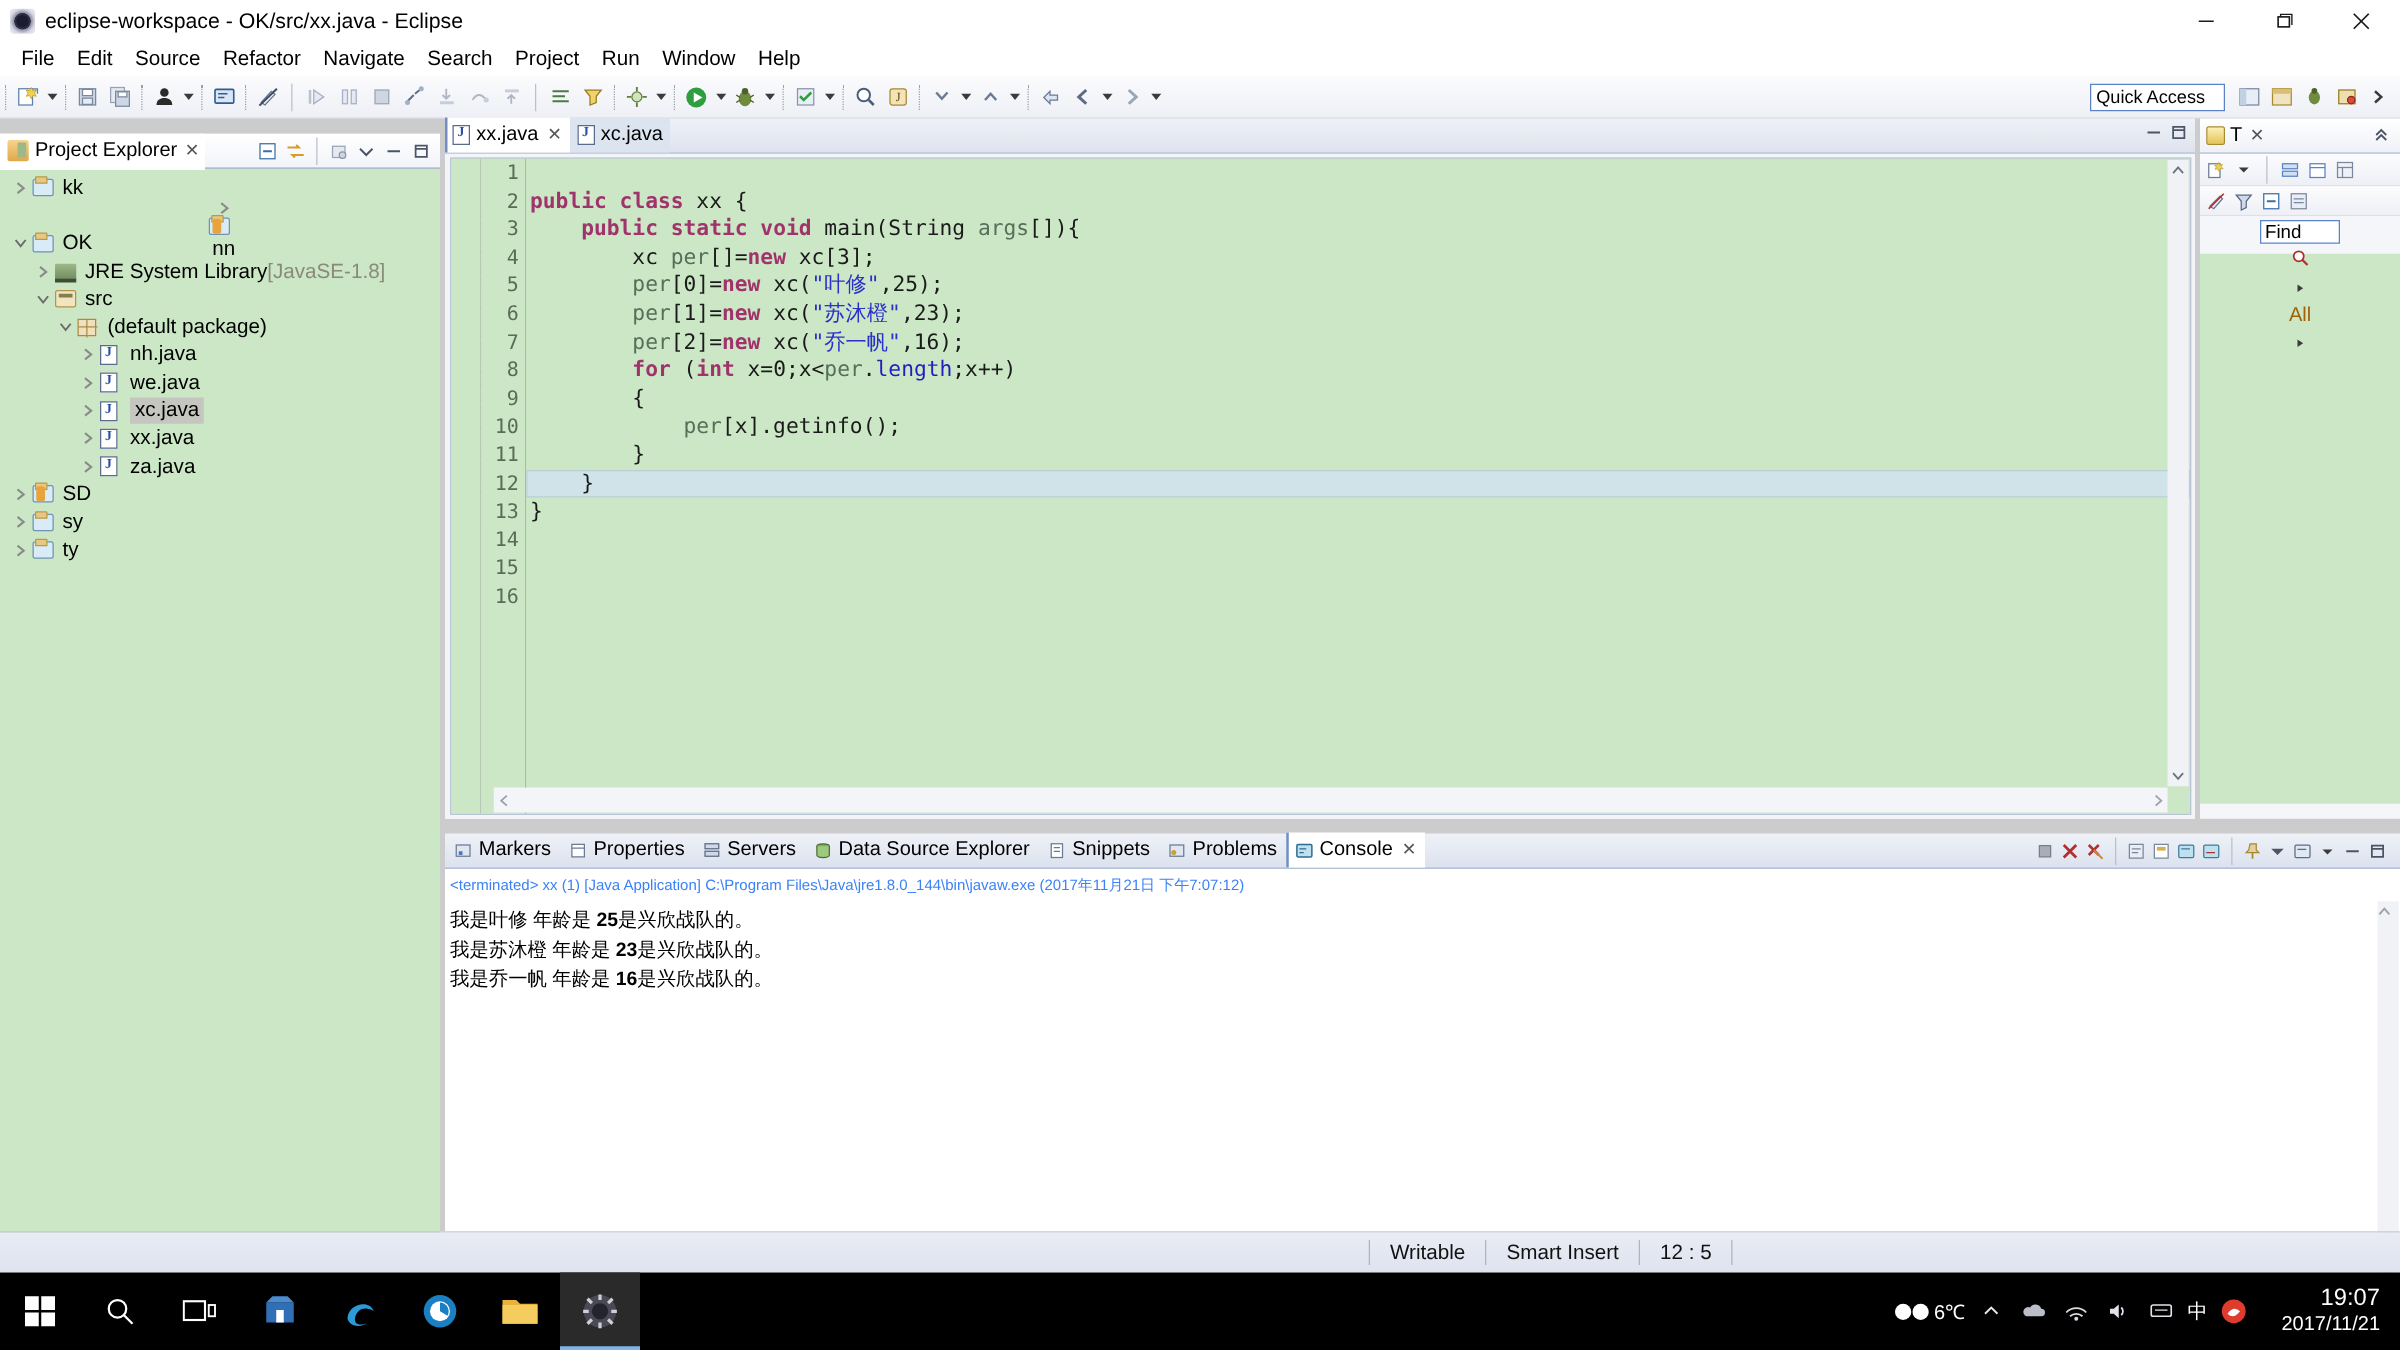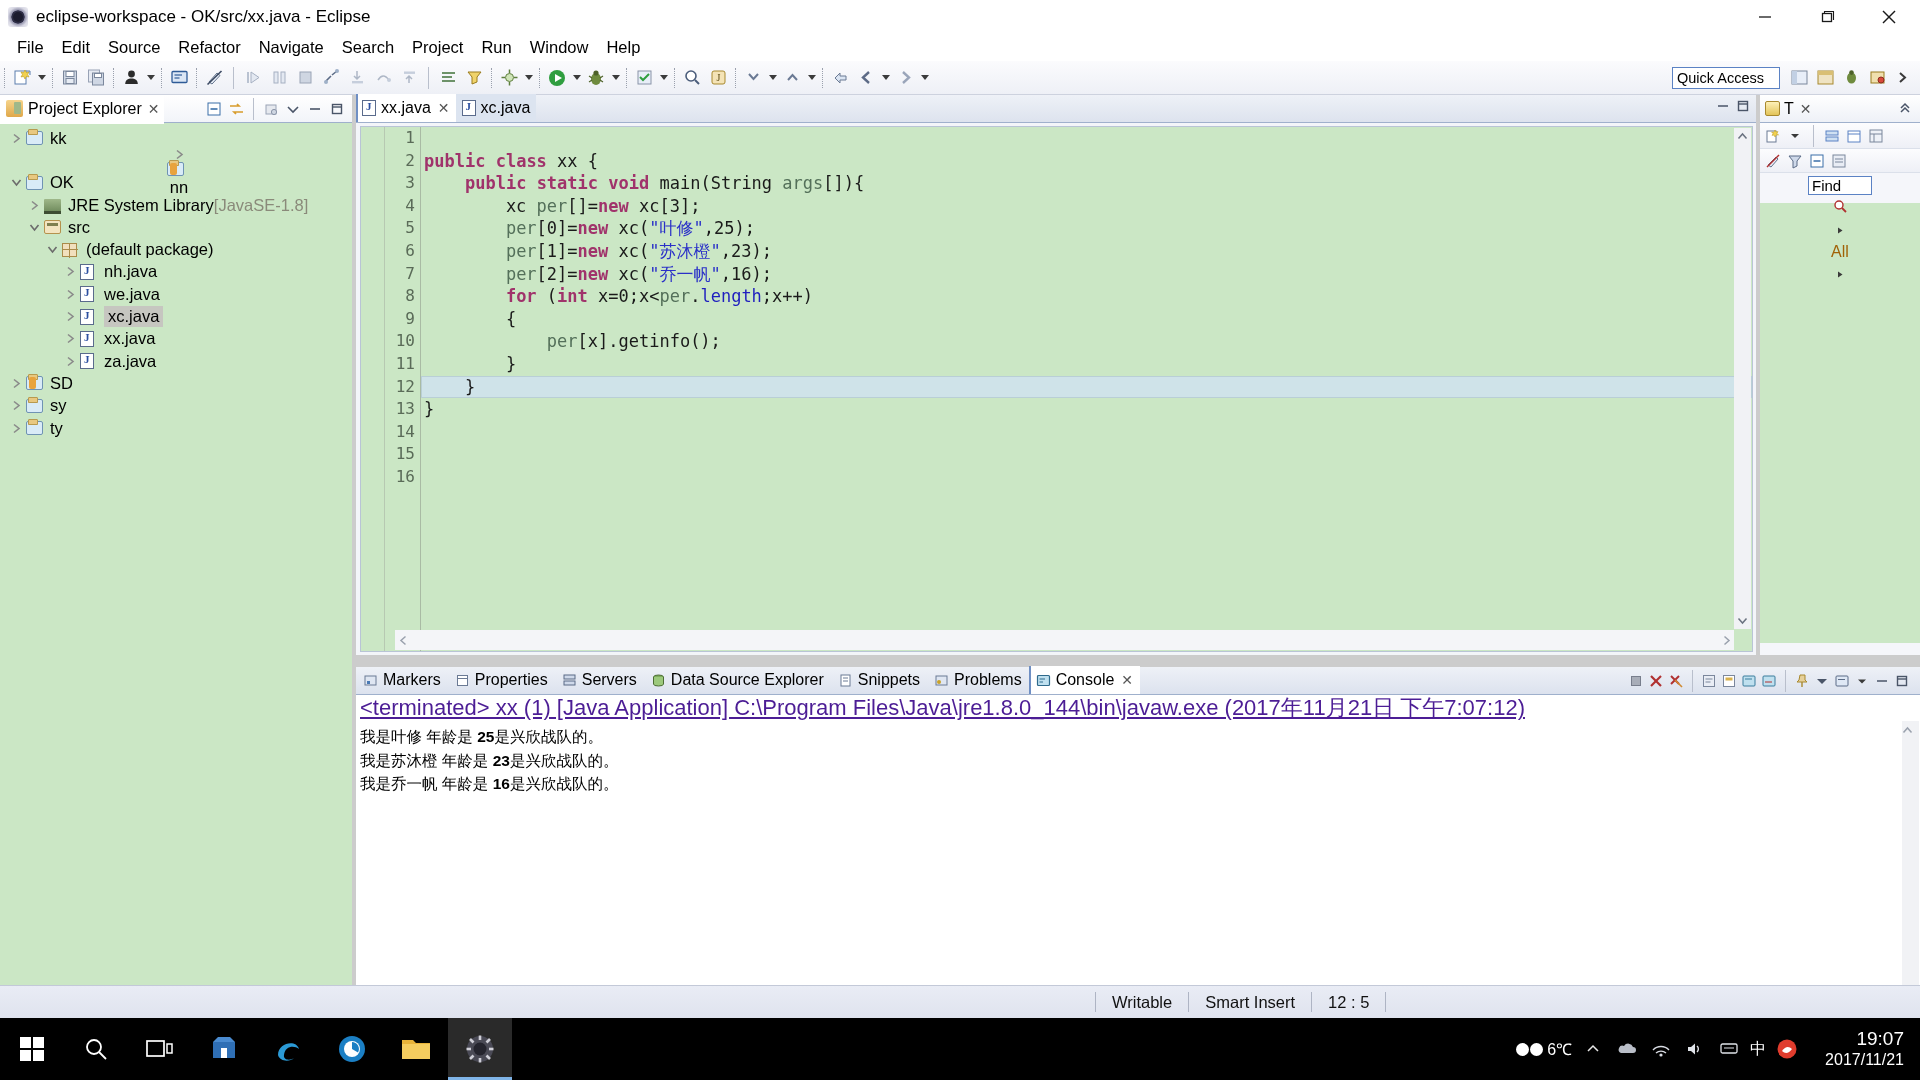--- a/index.html
+++ b/index.html
@@ -80,21 +80,21 @@
   .tb-right { display: flex; align-items: center; margin-right: 4px; }
 
   
   .main {
     position: absolute; left: 0; top: 95px; width: 1920px; height: 890px;
     background: #ccc;
   }
 
   
   .pe {
-    position: absolute; left: 0; top: 0; width: 352px; height: 890px;
+    position: absolute; left: 0; top: 12px; width: 352px; height: 890px;
     background: #e5e5e5;
   }
   .pe-tabbar {
     height: 28px; background: linear-gradient(#ffffff, #f2f4f9);
     display: flex; align-items: center; position: relative;
     border-bottom: 1px solid #9fb0cc;
   }
   .pe-tab {
     display: flex; align-items: center; height: 28px; padding: 0 4px 0 6px;
     background: #ffffff; position: relative;
@@ -323,21 +323,21 @@
   }
   .cons-tab.active { background: #ffffff; position: relative; }
   .cons-tab.active::before {
     content: ""; position: absolute; left: 0; top: 0; width: 2px; height: 28px; background: #6f8fc4;
   }
   .ct-ico { width: 15px; height: 15px; margin-right: 5px; flex: none; }
   .cons-tools { margin-left: auto; display: flex; align-items: center; padding-right: 4px; }
   .cons-ti { width: 20px; height: 22px; display: flex; align-items: center; justify-content: center; }
   .cons-head {
     height: 26px; background: #ffffff; display: flex; align-items: center;
-    padding-left: 4px; font-size: 22px; color: #4c1d95; white-space: nowrap; text-decoration: underline;
+    padding-left: 4px; font-size: 12px; color: #3b82f6; white-space: nowrap;
   }
   .cons-out {
     position: absolute; left: 0; top: 54px; right: 0; bottom: 22px;
     background: #ffffff; padding: 4px 0 0 4px; overflow: hidden;
   }
   .cons-line {
     font-size: 15.5px; line-height: 23.5px; color: #000; white-space: pre;
     font-family: "Liberation Sans", sans-serif;
   }
   .cons-line b { font-weight: bold; }

